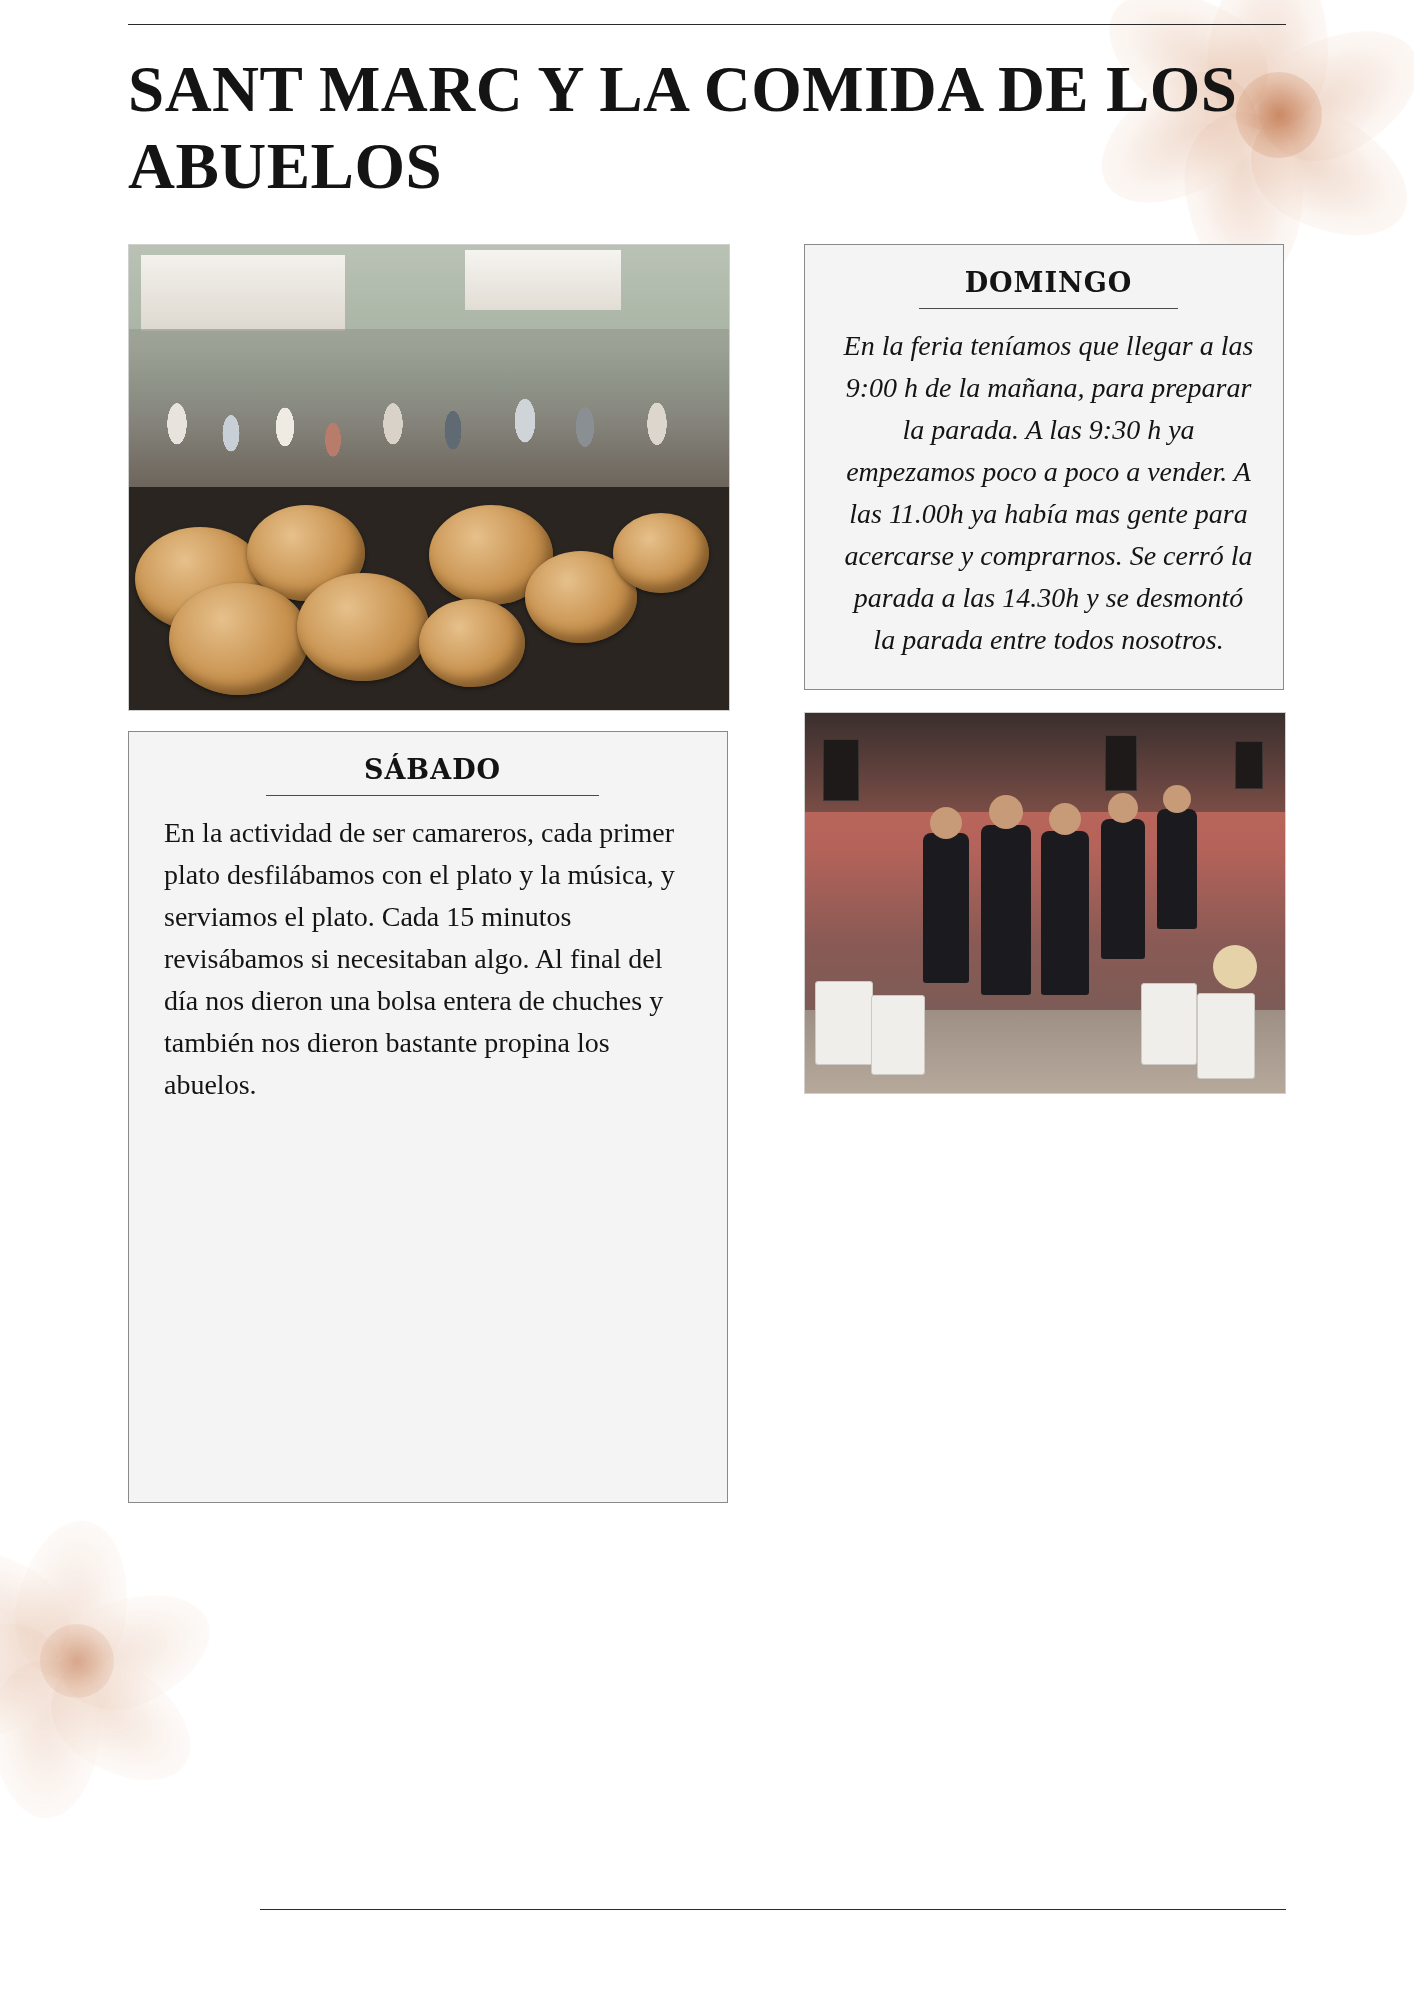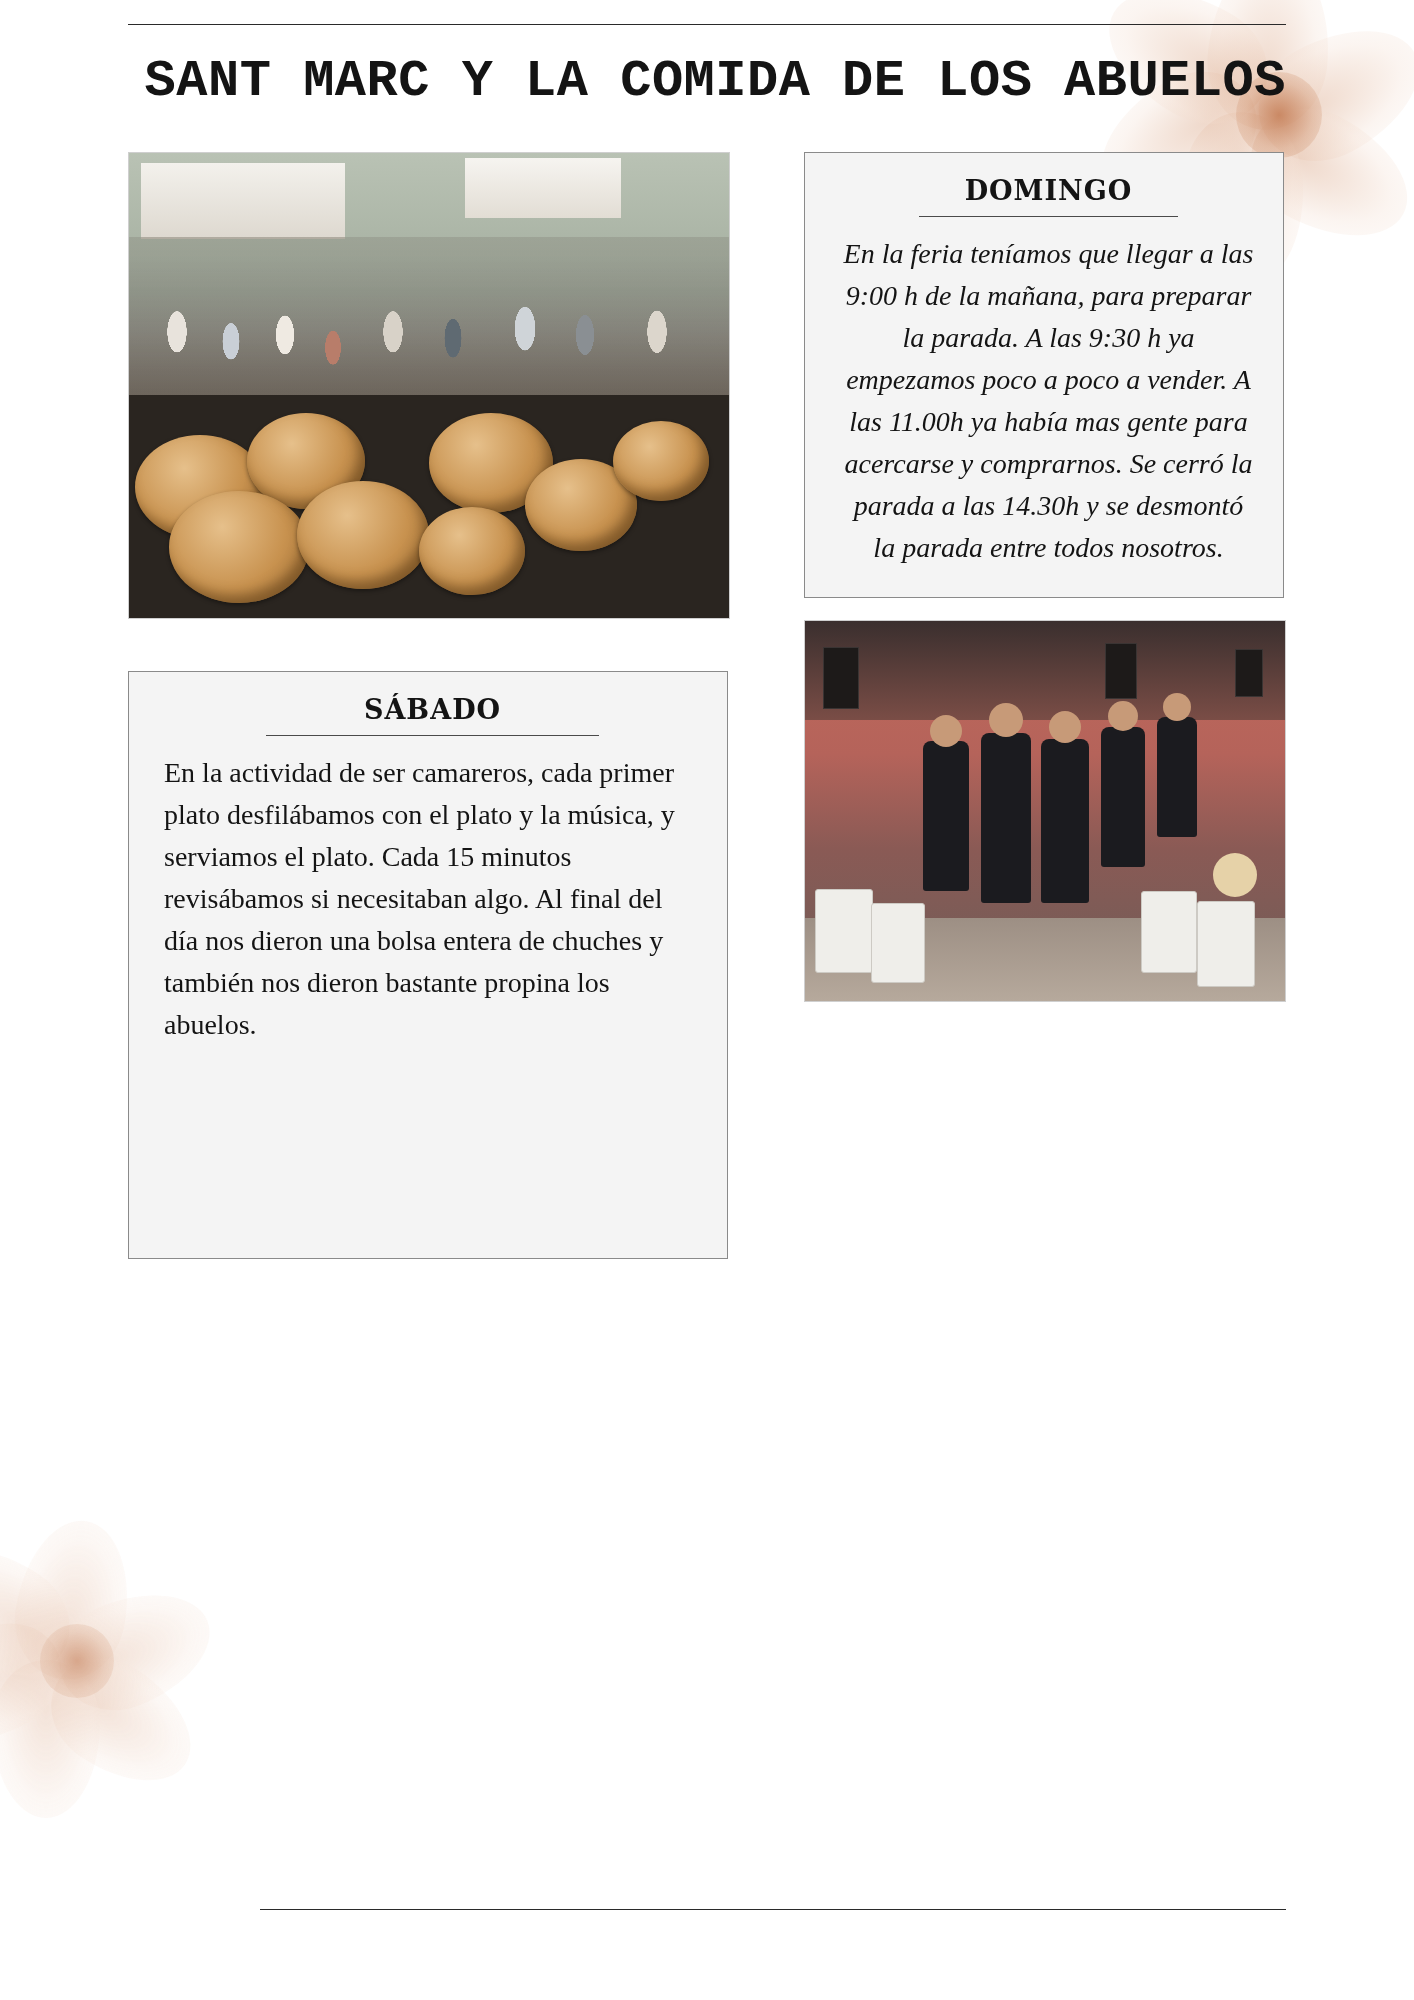--- a/index.html
+++ b/index.html
@@ -73,24 +73,24 @@
   .byline-date {
     font-size: 28px;
     letter-spacing: .3px;
   }
   .byline-authors {
     font-size: 22px;
     margin-left: 190px;
   }
 
   .headline {
-    text-align: right;
-    font-family: Liberation Mono, monospace;
+    text-align: left;
+    font-family: Liberation Serif, serif;
     font-weight: bold;
-    font-size: 52px;
+    font-size: 65px;
     line-height: 1.18;
     margin: 26px 0 0 0;
     letter-spacing: .5px;
   }
 
   .subheadline {
     text-align: center;
     font-family: "DejaVu Serif", serif;
     font-weight: bold;
     font-size: 40px;
@@ -227,21 +227,21 @@
     width: 62%;
     margin: 0 auto 16px auto;
   }
   .tb-body {
     font-size: 28px;
     line-height: 1.5;
   }
   .tb-body.centered { text-align: center; font-style: italic; }
 
   #box-domingo { width: 480px; }
-  #box-sabado { width: 600px; margin-top: 52px; height: 588px; }
+  #box-sabado { width: 600px; margin-top: 20px; height: 772px; }
 
   .footer-rule {
     position: absolute;
     left: 260px;
     right: 128px;
     bottom: 82px;
     border: none;
     border-top: 1.5px solid #2a2a2a;
     z-index: 2;
   }

